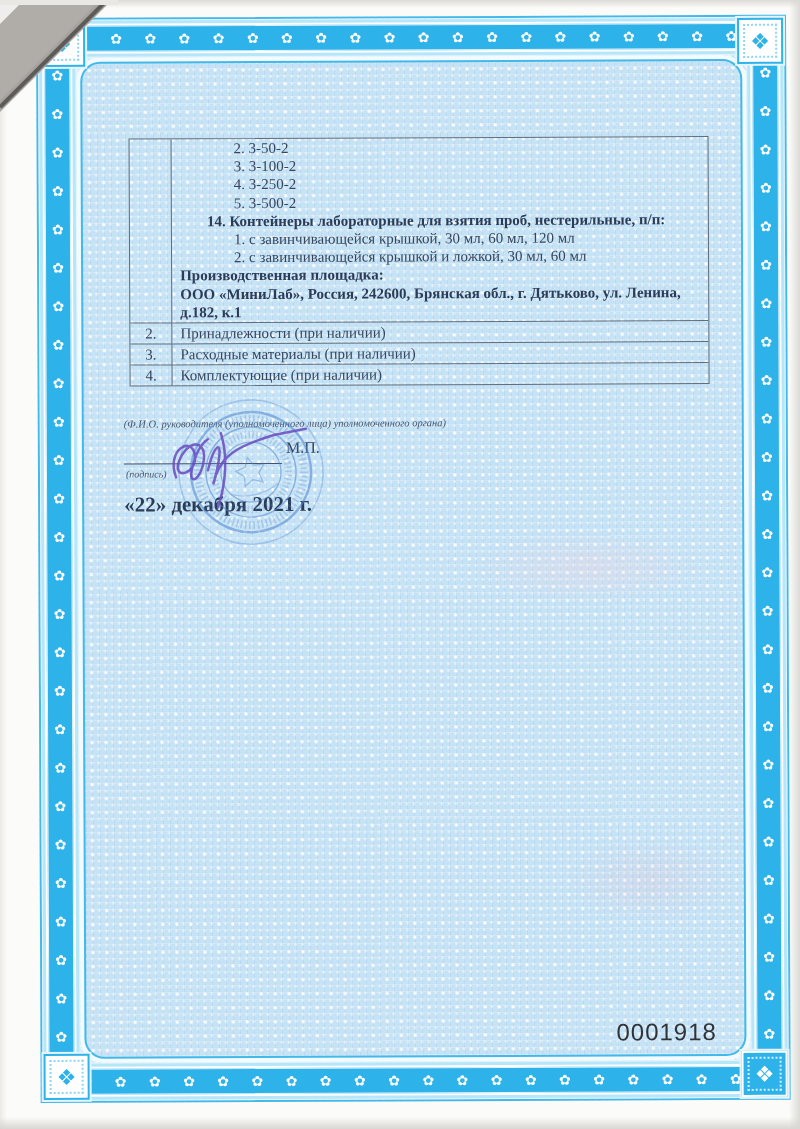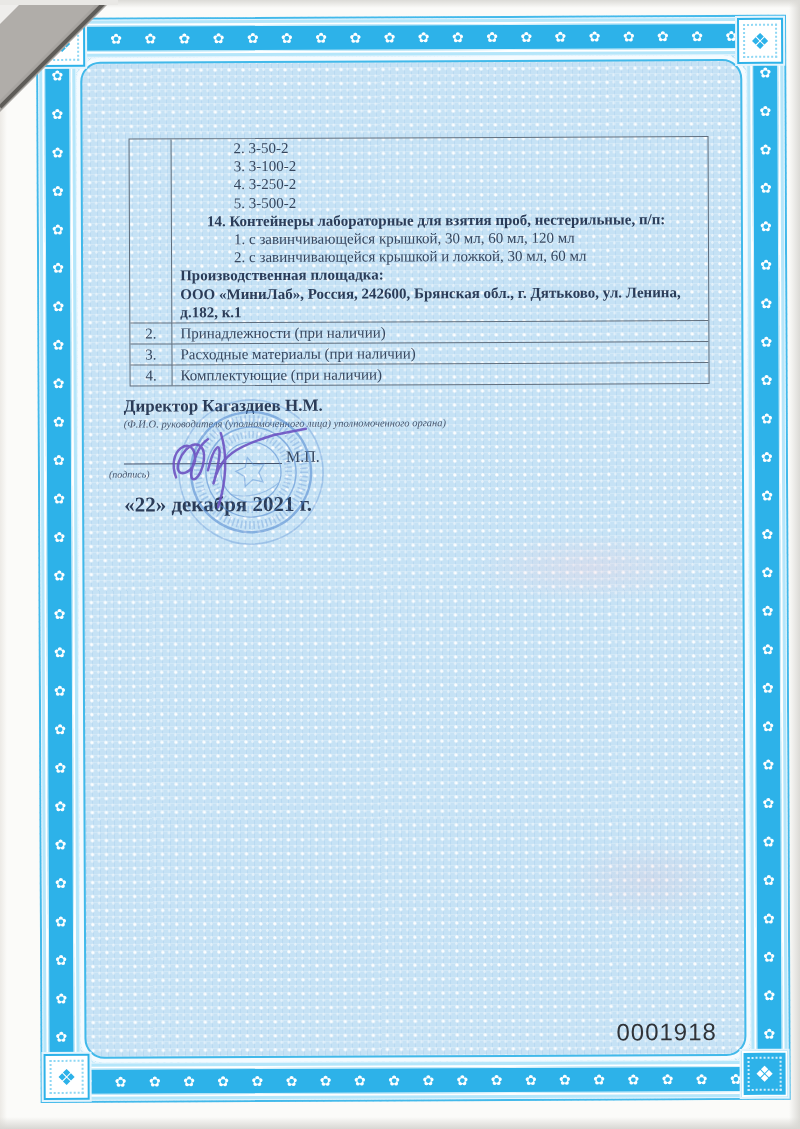--- a/index.html
+++ b/index.html
@@ -60,22 +60,22 @@
   .r1line{height:18.2px;line-height:18.2px;white-space:nowrap;}
   .ind62{padding-left:62px;}
   .ind35{padding-left:35px;}
   .ind8{padding-left:8px;}
   .b{font-weight:bold;color:#2b3c58;}
 
   
   .director{position:absolute;left:86px;top:379px;font-size:17px;font-weight:bold;color:#2b3c58;z-index:4;white-space:nowrap;}
   .caption{position:absolute;left:86px;top:401px;font-size:10.5px;font-style:italic;color:#47566e;z-index:4;white-space:nowrap;}
   .sig-line{position:absolute;left:86px;top:446px;width:158px;border-bottom:1.5px solid #46536b;z-index:4;}
-  .seal-mark{position:absolute;left:248px;top:431px;font-size:16px;color:#36465e;z-index:4;}
-  .sig-caption{position:absolute;left:71px;top:451px;font-size:10px;font-style:italic;color:#47566e;z-index:4;}
+  .seal-mark{position:absolute;left:248px;top:422px;font-size:16px;color:#36465e;z-index:4;}
+  .sig-caption{position:absolute;left:88px;top:451px;font-size:10px;font-style:italic;color:#47566e;z-index:4;}
   .doc-date{position:absolute;left:86px;top:475px;font-size:21px;font-weight:bold;color:#2b3c58;z-index:4;white-space:nowrap;}
 
   .stamp{position:absolute;left:118px;top:360px;width:190px;height:190px;z-index:5;opacity:.55;pointer-events:none;}
   .signature-ink{position:absolute;left:110px;top:398px;width:200px;height:100px;z-index:6;pointer-events:none;}
 
   .serial{position:absolute;left:576px;top:1003px;z-index:4;
           font-family:"Liberation Sans","DejaVu Sans",sans-serif;font-size:24px;
           letter-spacing:1px;color:#303338;}
 
   
@@ -138,21 +138,20 @@
       </div>
 
       <div class="cell numcell">2.</div>
       <div class="cell labelcell">Принадлежности (при наличии)</div>
       <div class="cell numcell">3.</div>
       <div class="cell labelcell">Расходные материалы (при наличии)</div>
       <div class="cell numcell">4.</div>
       <div class="cell labelcell">Комплектующие (при наличии)</div>
     </div>
 
-    <div class="director">Директор Кагаздиев Н.М.</div>
     <div class="caption">(Ф.И.О. руководителя (уполномоченного лица) уполномоченного органа)</div>
     <div class="sig-line"></div>
     <div class="seal-mark">М.П.</div>
     <div class="sig-caption">(подпись)</div>
     <div class="doc-date">«22» декабря 2021 г.</div>
 
     <div class="stamp">
       <svg width="190" height="190" viewBox="0 0 190 190">
         <g fill="none" stroke="#4e86cf" transform="rotate(-14 95 95)">
           <circle cx="95" cy="95" r="60" stroke-width="2.4"></circle>

